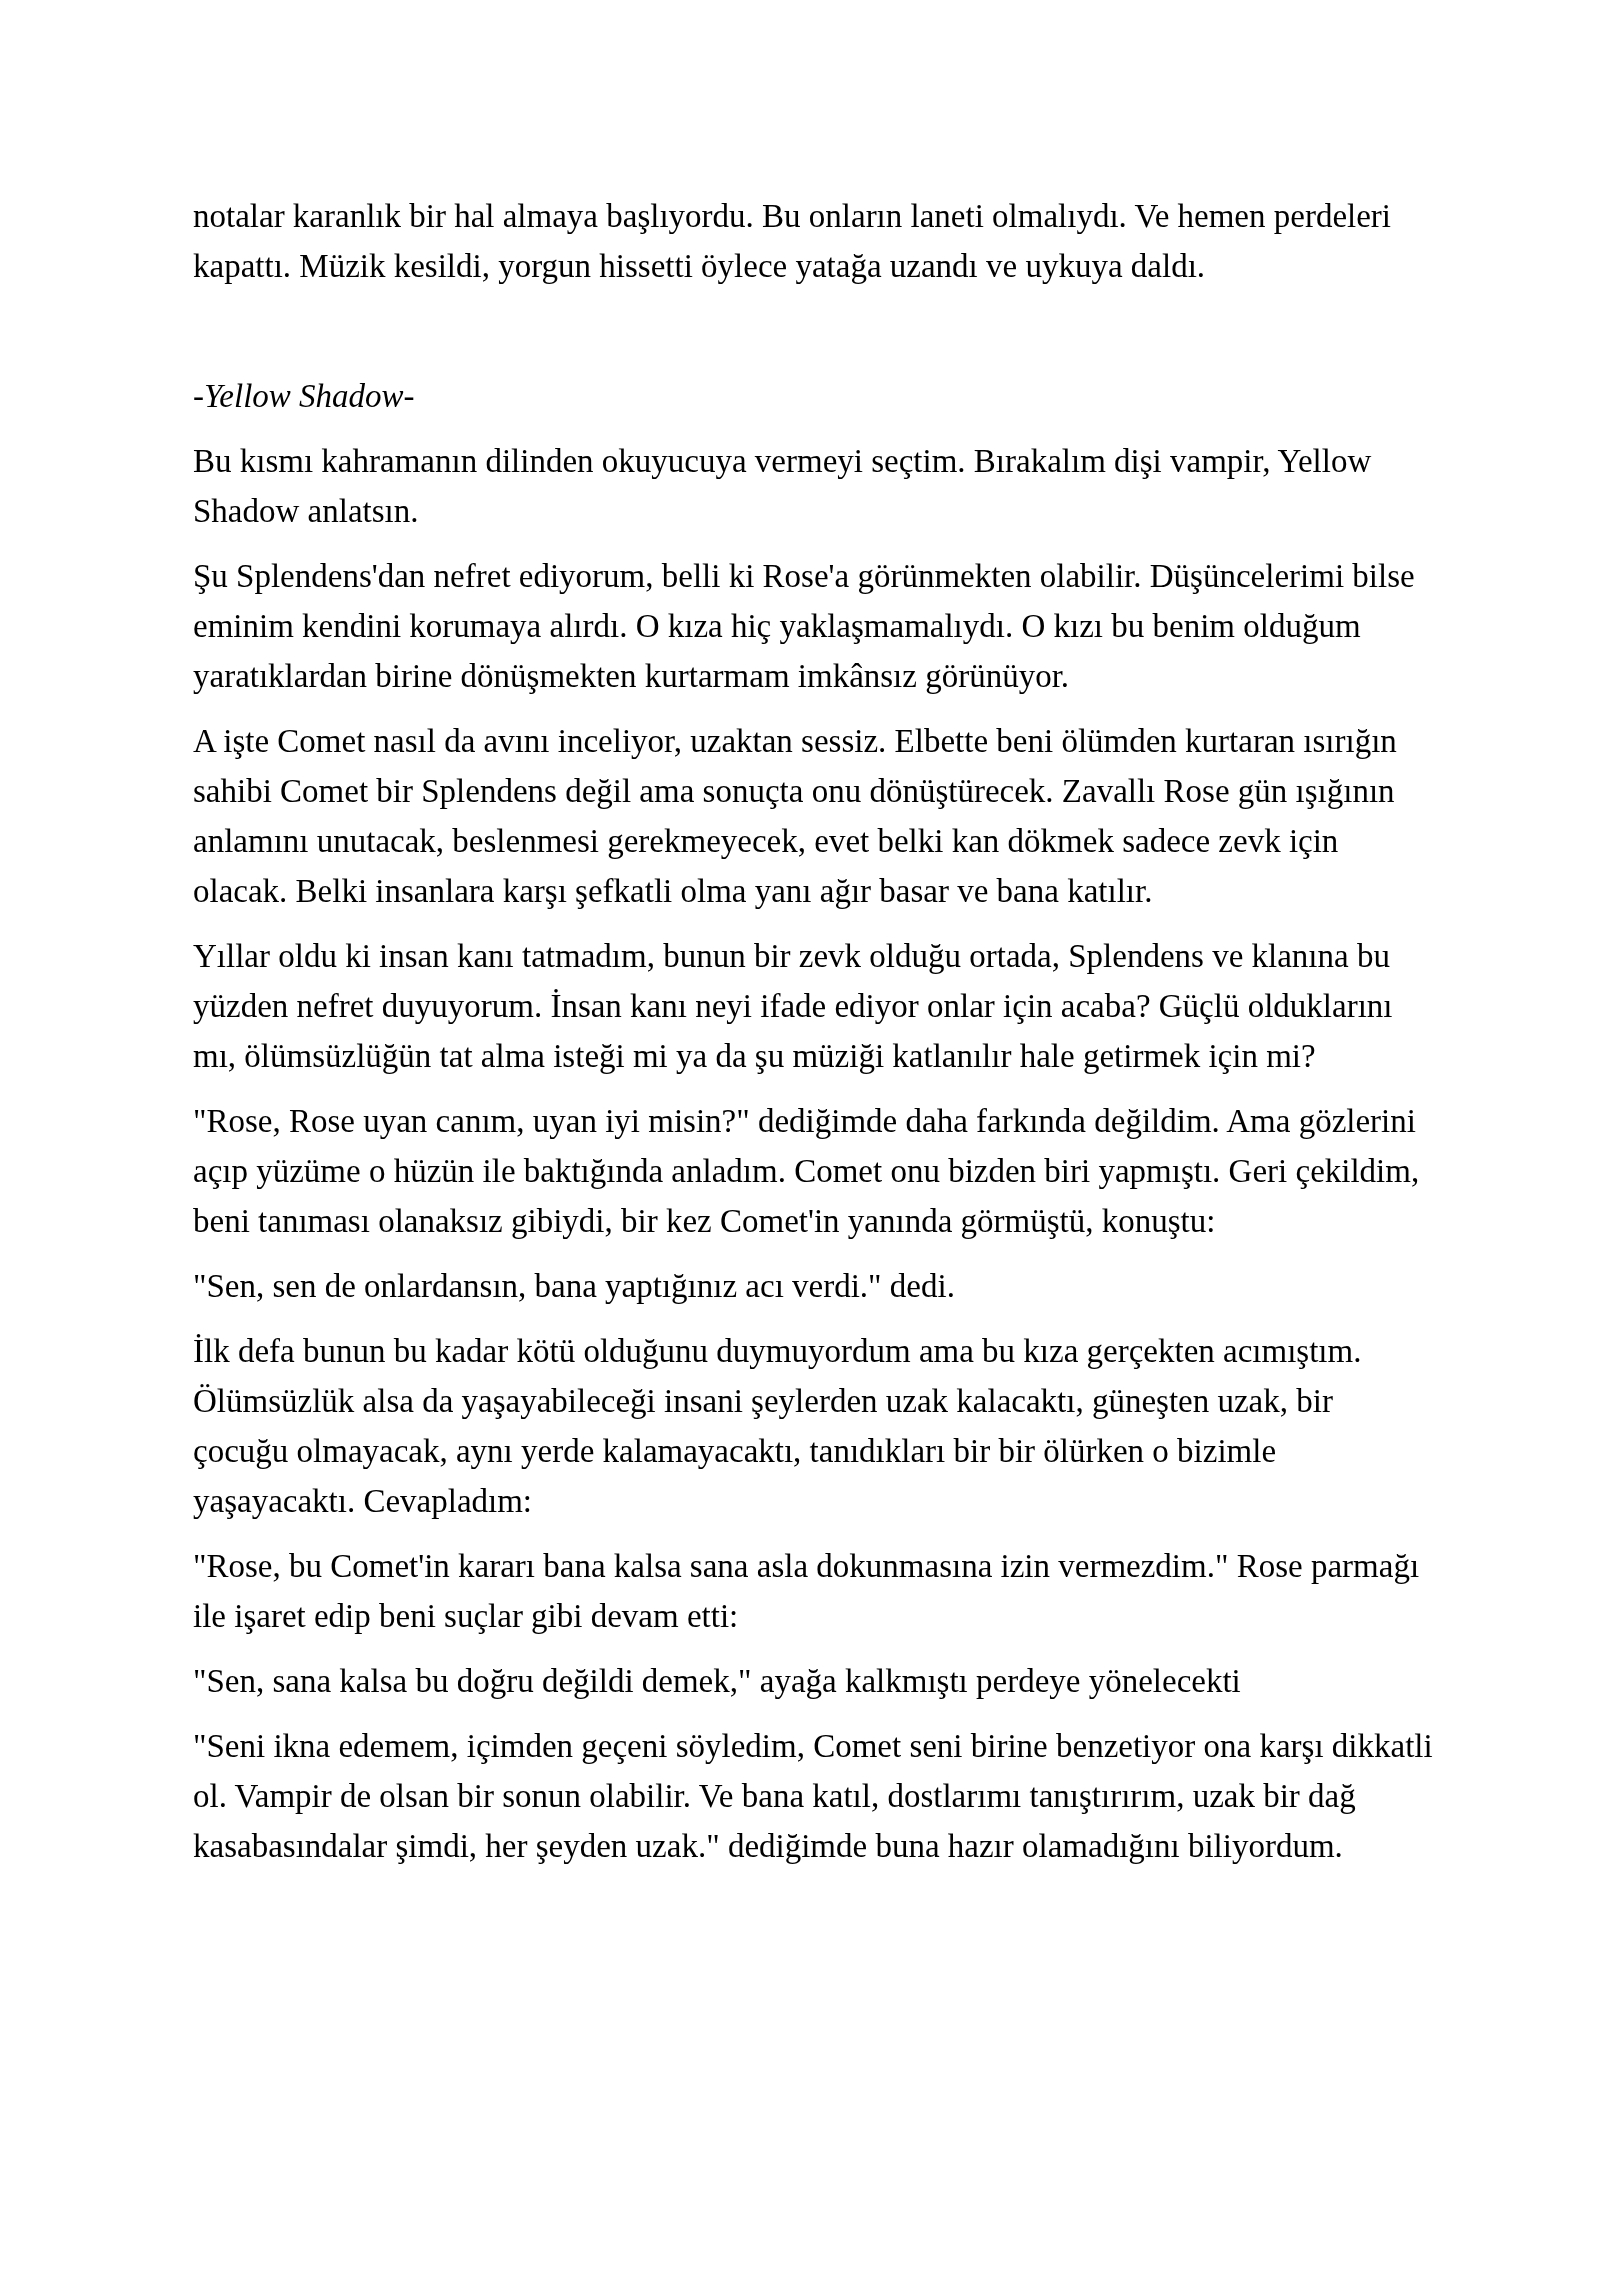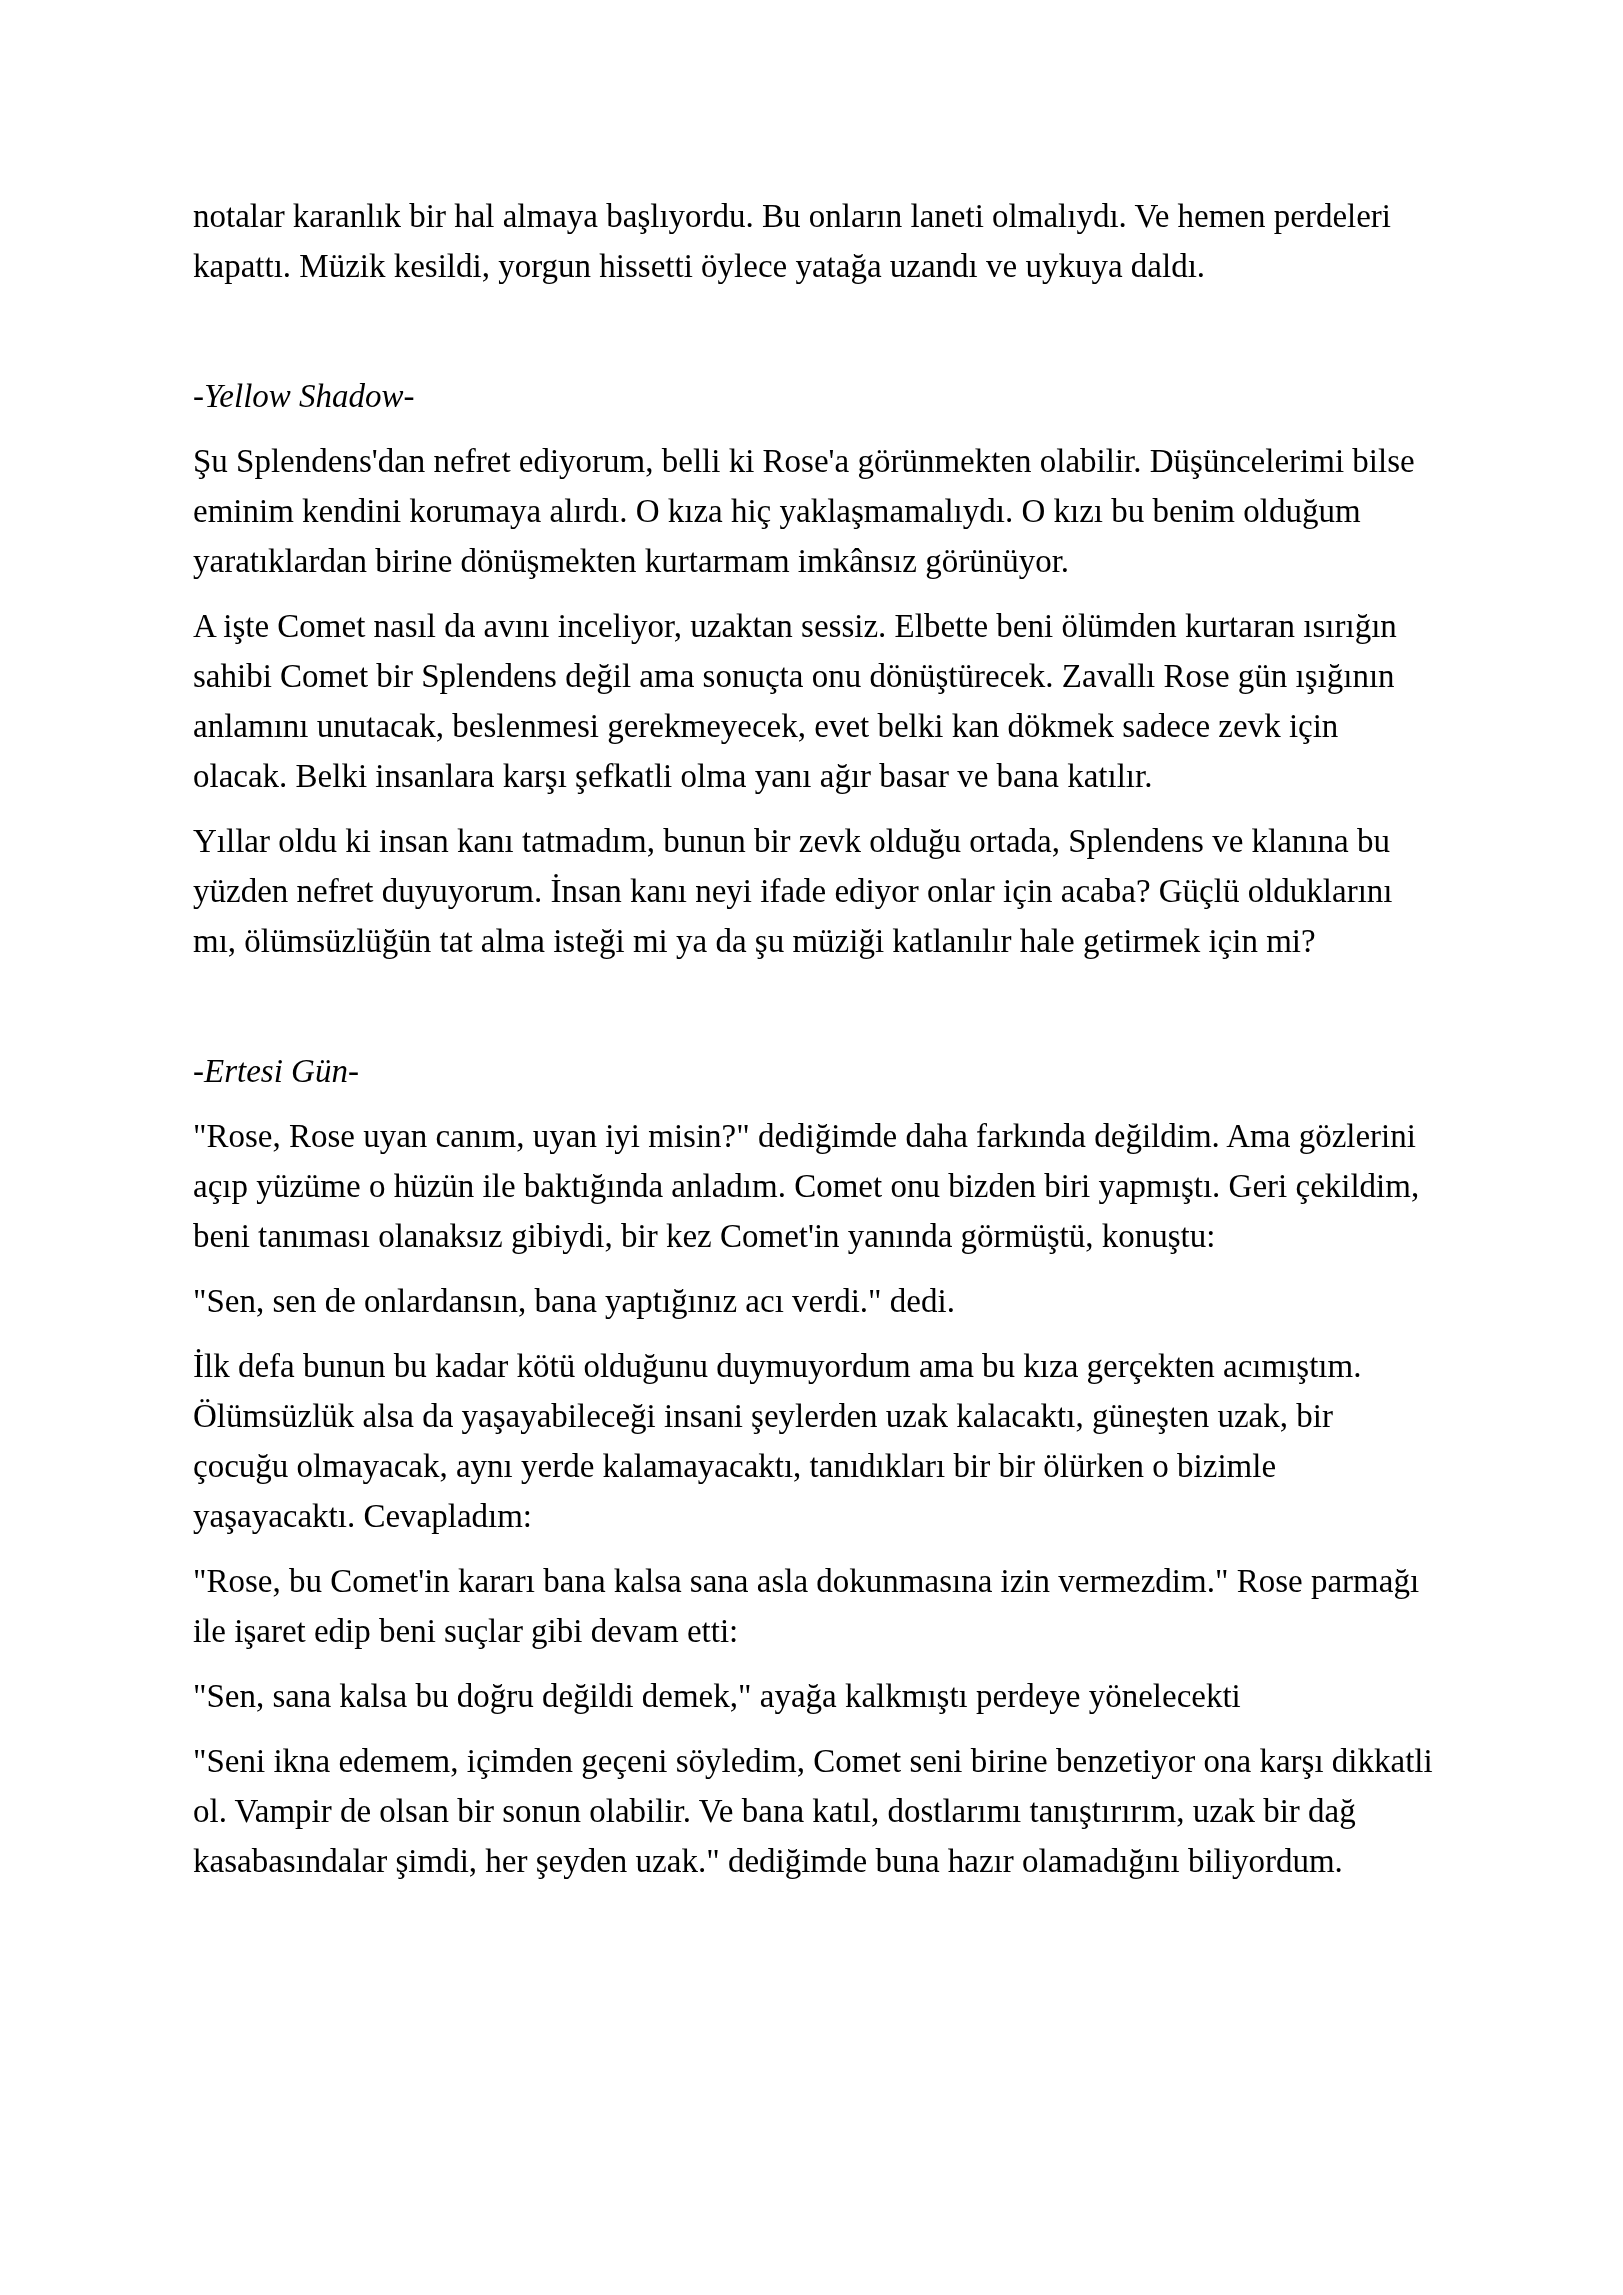--- a/index.html
+++ b/index.html
@@ -35,24 +35,24 @@
     font-style: italic;
   }
 </style>
 </head>
 <body>
 
 <div class="page">
   <div class="content" id="doc-content">
       <p class="para">notalar karanlık bir hal almaya başlıyordu. Bu onların laneti olmalıydı. Ve hemen perdeleri kapattı. Müzik kesildi, yorgun hissetti öylece yatağa uzandı ve uykuya daldı.</p>
       <p class="heading">-Yellow Shadow-</p>
+      <p class="para">Bu kısmı kahramanın dilinden okuyucuya vermeyi seçtim. Bırakalım dişi vampir, Yellow Shadow anlatsın.</p>
       <p class="para">Şu Splendens'dan nefret ediyorum, belli ki Rose'a görünmekten olabilir. Düşüncelerimi bilse eminim kendini korumaya alırdı. O kıza hiç yaklaşmamalıydı. O kızı bu benim olduğum yaratıklardan birine dönüşmekten kurtarmam imkânsız görünüyor.</p>
       <p class="para">A işte Comet nasıl da avını inceliyor, uzaktan sessiz. Elbette beni ölümden kurtaran ısırığın sahibi Comet bir Splendens değil ama sonuçta onu dönüştürecek. Zavallı Rose gün ışığının anlamını unutacak, beslenmesi gerekmeyecek, evet belki kan dökmek sadece zevk için olacak. Belki insanlara karşı şefkatli olma yanı ağır basar ve bana katılır.</p>
       <p class="para">Yıllar oldu ki insan kanı tatmadım, bunun bir zevk olduğu ortada, Splendens ve klanına bu yüzden nefret duyuyorum. İnsan kanı neyi ifade ediyor onlar için acaba? Güçlü olduklarını mı, ölümsüzlüğün tat alma isteği mi ya da şu müziği katlanılır hale getirmek için mi?</p>
-      <p class="heading">-Ertesi Gün-</p>
       <p class="para">"Rose, Rose uyan canım, uyan iyi misin?" dediğimde daha farkında değildim. Ama gözlerini açıp yüzüme o hüzün ile baktığında anladım. Comet onu bizden biri yapmıştı. Geri çekildim, beni tanıması olanaksız gibiydi, bir kez Comet'in yanında görmüştü, konuştu:</p>
       <p class="para">"Sen, sen de onlardansın, bana yaptığınız acı verdi." dedi.</p>
       <p class="para">İlk defa bunun bu kadar kötü olduğunu duymuyordum ama bu kıza gerçekten acımıştım. Ölümsüzlük alsa da yaşayabileceği insani şeylerden uzak kalacaktı, güneşten uzak, bir çocuğu olmayacak, aynı yerde kalamayacaktı, tanıdıkları bir bir ölürken o bizimle yaşayacaktı. Cevapladım:</p>
       <p class="para">"Rose, bu Comet'in kararı bana kalsa sana asla dokunmasına izin vermezdim." Rose parmağı ile işaret edip beni suçlar gibi devam etti:</p>
       <p class="para">"Sen, sana kalsa bu doğru değildi demek," ayağa kalkmıştı perdeye yönelecekti</p>
       <p class="para">"Seni ikna edemem, içimden geçeni söyledim, Comet seni birine benzetiyor ona karşı dikkatli ol. Vampir de olsan bir sonun olabilir. Ve bana katıl, dostlarımı tanıştırırım, uzak bir dağ kasabasındalar şimdi, her şeyden uzak." dediğimde buna hazır olamadığını biliyordum.</p>
     </div>
 </div>
 
 

